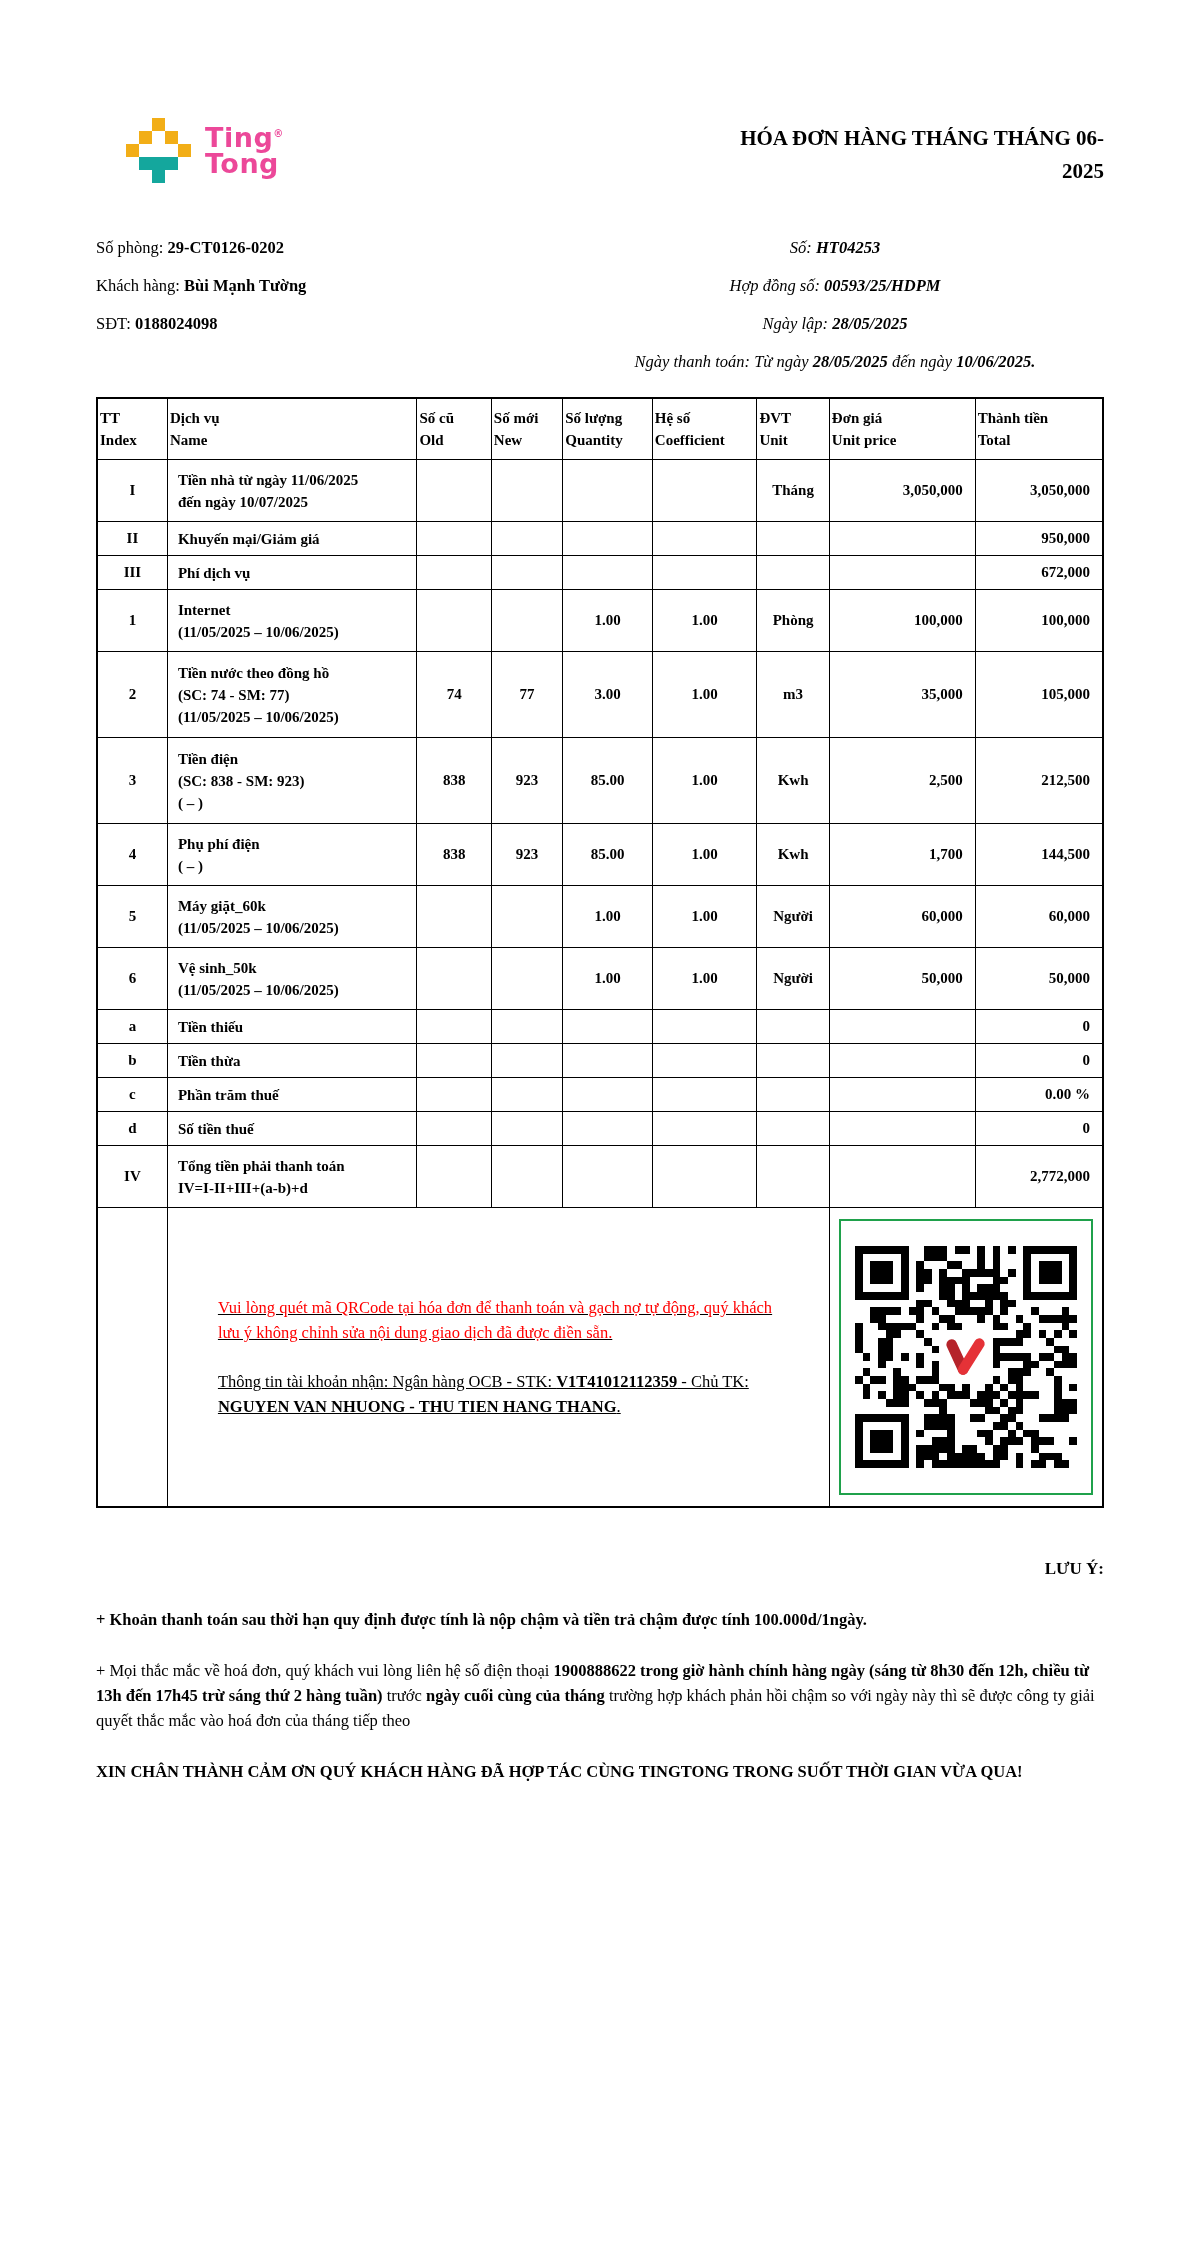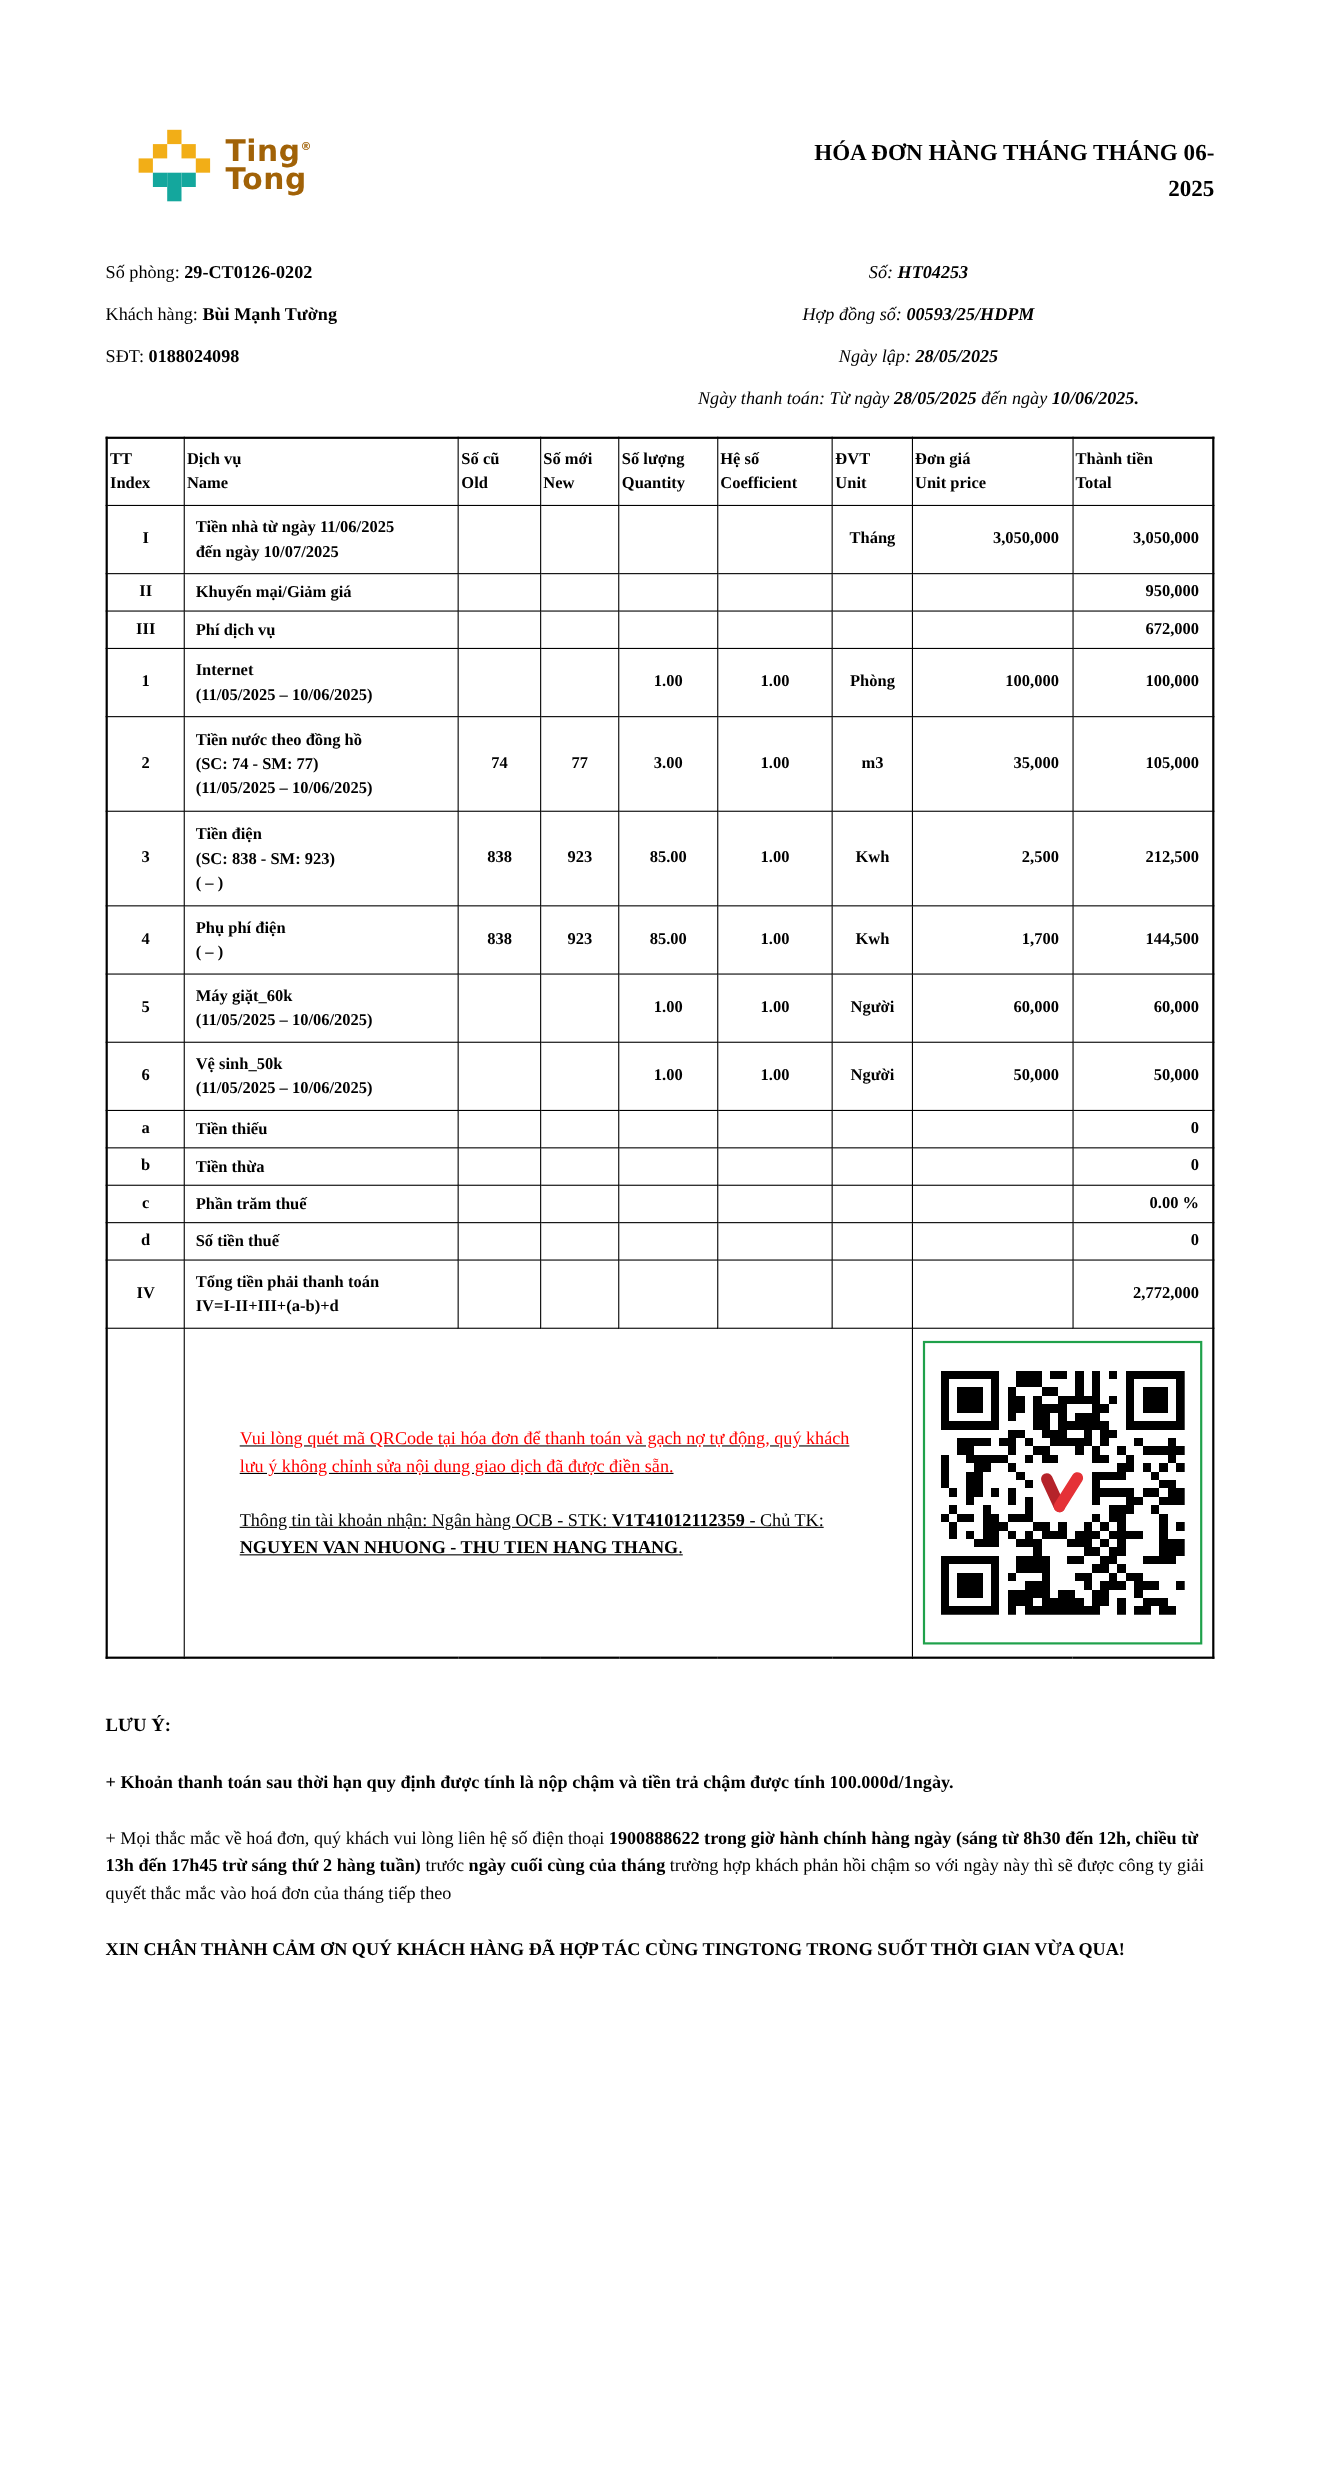--- a/index.html
+++ b/index.html
@@ -6,21 +6,21 @@
   body{width:1200px;min-height:2259px;font-family:"Liberation Serif","DejaVu Serif",serif;color:#000;position:relative;}
   .page{width:1008px;margin:0 auto;padding-top:112px;}
 
   
   .hdr{display:flex;justify-content:space-between;align-items:flex-start;}
   .logo{display:flex;align-items:center;gap:14px;margin-left:30px;margin-top:6px;}
   .logo-grid{display:grid;grid-template-columns:repeat(5,13px);grid-template-rows:repeat(5,13px);}
   .logo-grid .c{width:13px;height:13px;}
   .logo-grid .y{background:#F2AE17;}
   .logo-grid .t{background:#14A79D;}
-  .logo-text{font-family:"DejaVu Sans","Liberation Sans",sans-serif;font-weight:bold;color:#a16207;font-size:27px;line-height:.95;letter-spacing:.5px;}
+  .logo-text{font-family:"DejaVu Sans","Liberation Sans",sans-serif;font-weight:bold;color:#ec4899;font-size:27px;line-height:.95;letter-spacing:.5px;}
   .logo-text sup{font-size:10px;vertical-align:super;}
   .title{width:480px;text-align:right;font-weight:bold;font-size:21px;line-height:1.55;margin-top:10px;}
 
   
   .info{display:flex;margin-top:42px;font-size:16.5px;}
   .info .left{width:470px;}
   .info .right{flex:1;text-align:center;font-style:italic;}
   .info p{margin:0;line-height:38px;}
   .b{font-weight:bold;}
 
@@ -42,21 +42,21 @@
 
   
   .qrrow-text{font-weight:normal;padding:20px 20px 20px 50px;font-size:16.5px;line-height:25px;height:258px;text-decoration:underline;}
   .red-note{color:#FF0000;margin:0 0 24px 0;max-width:560px;}
   .acct{margin:0;max-width:560px;}
   .qr-cell{text-align:center;}
   .qr-frame{display:inline-flex;align-items:center;justify-content:center;border:2px solid #1FA14B;width:250px;height:272px;background:#fff;}
 
   
   .notes{margin-top:48px;font-size:16.5px;line-height:25px;}
-  .notes h3{font-size:17px;margin:0 0 26px 0;}
+  .notes h3{font-size:17px;margin:0 0 26px 0;text-align:right;}
   .notes p{margin:0 0 26px 0;}
   .notes .thanks{font-weight:bold;margin-bottom:0;}
 </style>
 </head>
 <body>
 
 <div class="page">
 
   <div class="hdr">
     <div class="logo">

